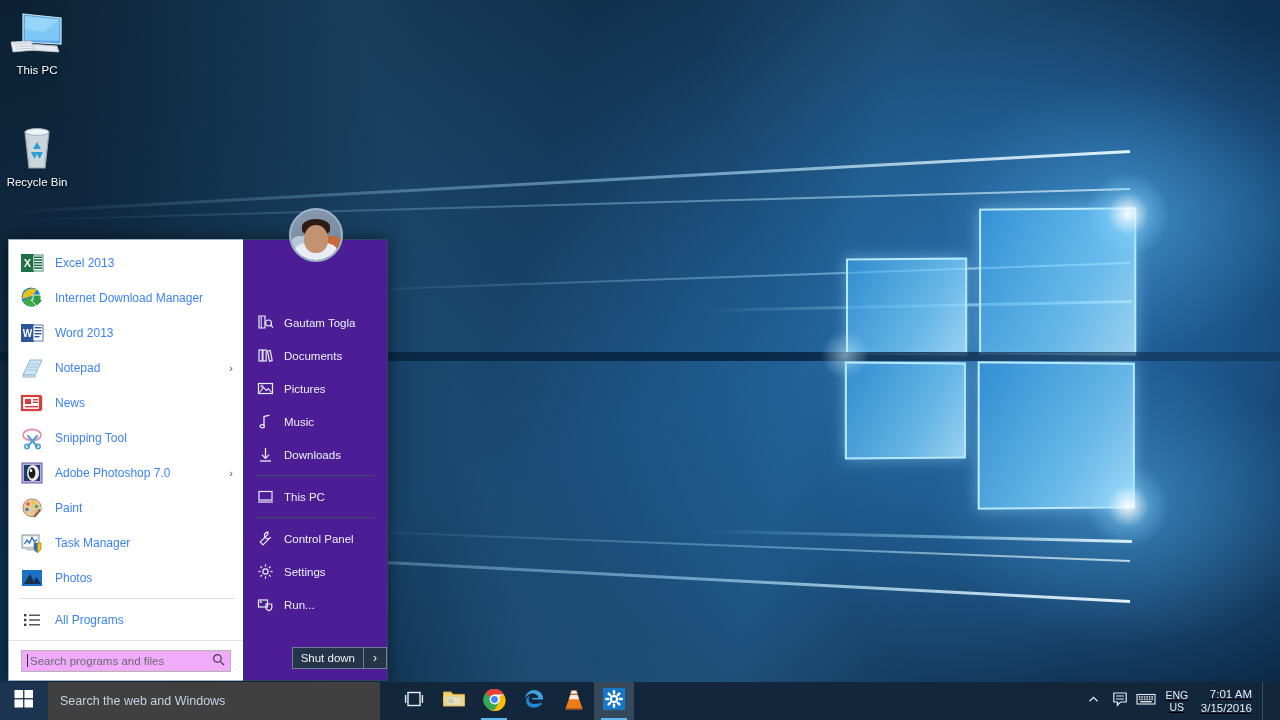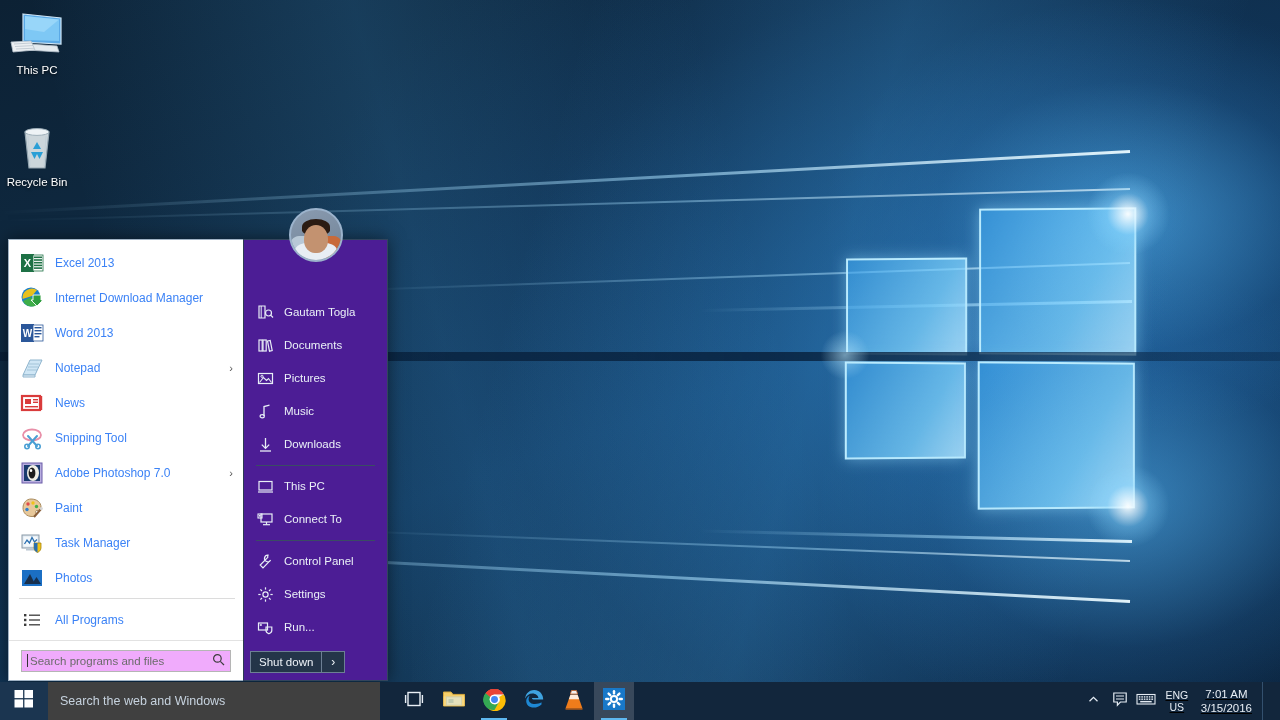--- a/index.html
+++ b/index.html
@@ -128,21 +128,21 @@
   .ritem {
     display:flex; align-items:center; height:33px;
     padding:0 8px 0 12px; cursor:default;
   }
   .ritem .rico {
     width:18px; height:18px; flex:0 0 18px; margin-right:10px;
     display:flex; align-items:center; justify-content:center;
   }
   .ritem .rlabel { font-size:11.5px; color:#eaf0f7; white-space:nowrap; }
   .rsep { height:1px; background:#3a4c63; margin:4px 12px; }
-  .shut-wrap { height:44px; display:flex; align-items:center; padding-left:6px; }
+  .shut-wrap { height:44px; display:flex; align-items:center; padding-left:6px;justify-content:flex-end; }
   .shut-btn {
     display:flex; align-items:center; height:22px;
     border:1px solid #6d7f94; background:#243549; cursor:default;
   }
   .shut-label { font-size:11.5px; color:#eef3f8; padding:0 8px; }
   .shut-div { width:1px; height:100%; background:#6d7f94; }
   .shut-arrow { width:22px; text-align:center; font-size:12px; color:#eef3f8; }
 
   
   #taskbar {
@@ -168,21 +168,21 @@
     content:''; position:absolute; bottom:0; left:7px; width:26px; height:2px;
     background:#5eb7ef;
   }
   #tray { margin-left:auto; display:flex; align-items:center; height:50px; padding-right:12px;text-decoration:underline; }
   .tray-ico { width:26px; height:38px; display:flex; align-items:center; justify-content:center; cursor:default; }
   #lang {
     width:36px; text-align:center; color:#e8eef5; font-size:10.5px;
     line-height:12px; cursor:default; padding:0 4px;
   }
   #clock {
-    text-align:center; color:#e8eef5; font-size:11.5px; line-height:14px;
+    text-align:right; color:#e8eef5; font-size:11.5px; line-height:14px;
     padding:0 10px 0 6px; cursor:default;
   }
   #showdesk { width:6px; height:38px; border-left:1px solid #33506e; cursor:default; }
 </style>
 </head>
 <body>
 
 <div id="wallpaper">
   <div class="haze"></div>
 
@@ -505,32 +505,20 @@
       <div class="ritem">
         <span class="rico">
           <svg width="17" height="17" viewBox="0 0 17 17">
             <rect x="2" y="3.5" width="13" height="8.5" fill="none" stroke="#e8eef7" stroke-width="1.2"></rect>
             <line x1="1" y1="14" x2="16" y2="14" stroke="#e8eef7" stroke-width="1.2"></line>
           </svg>
         </span>
         <span class="rlabel">This PC</span>
       </div>
 
-      <div class="ritem">
-        <span class="rico">
-          <svg width="17" height="17" viewBox="0 0 17 17">
-            <rect x="4" y="3" width="11" height="8" fill="none" stroke="#e8eef7" stroke-width="1.2"></rect>
-            <line x1="9.5" y1="11" x2="9.5" y2="13.5" stroke="#e8eef7" stroke-width="1.2"></line>
-            <line x1="6" y1="13.7" x2="13" y2="13.7" stroke="#e8eef7" stroke-width="1.2"></line>
-            <rect x="1" y="3" width="4" height="4" fill="none" stroke="#e8eef7" stroke-width="1.1"></rect>
-            <rect x="2" y="4" width="1.6" height="1.6" fill="#e8eef7"></rect>
-          </svg>
-        </span>
-        <span class="rlabel">Connect To</span>
-      </div>
 
       <div class="rsep"></div>
 
       <div class="ritem">
         <span class="rico">
           <svg width="17" height="17" viewBox="0 0 17 17">
             <path d="M11,2.2 A3.3,3.3 0 1 0 13.6,7.2 L6,14.8 L3.2,12 L10.8,4.4 A3.3,3.3 0 0 1 11,2.2 Z" fill="none" stroke="#e8eef7" stroke-width="1.2"></path>
           </svg>
         </span>
         <span class="rlabel">Control Panel</span>

